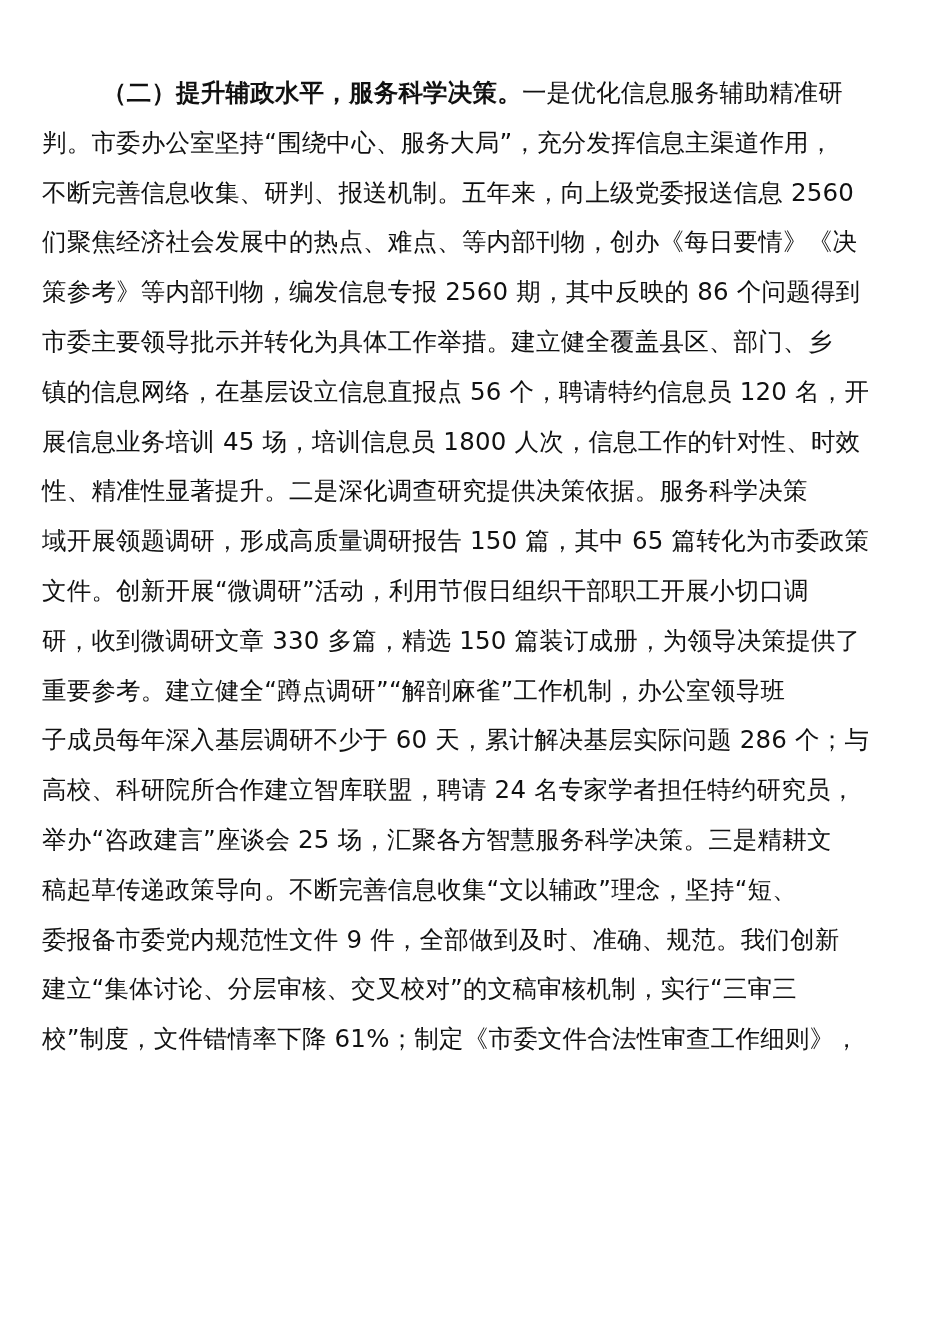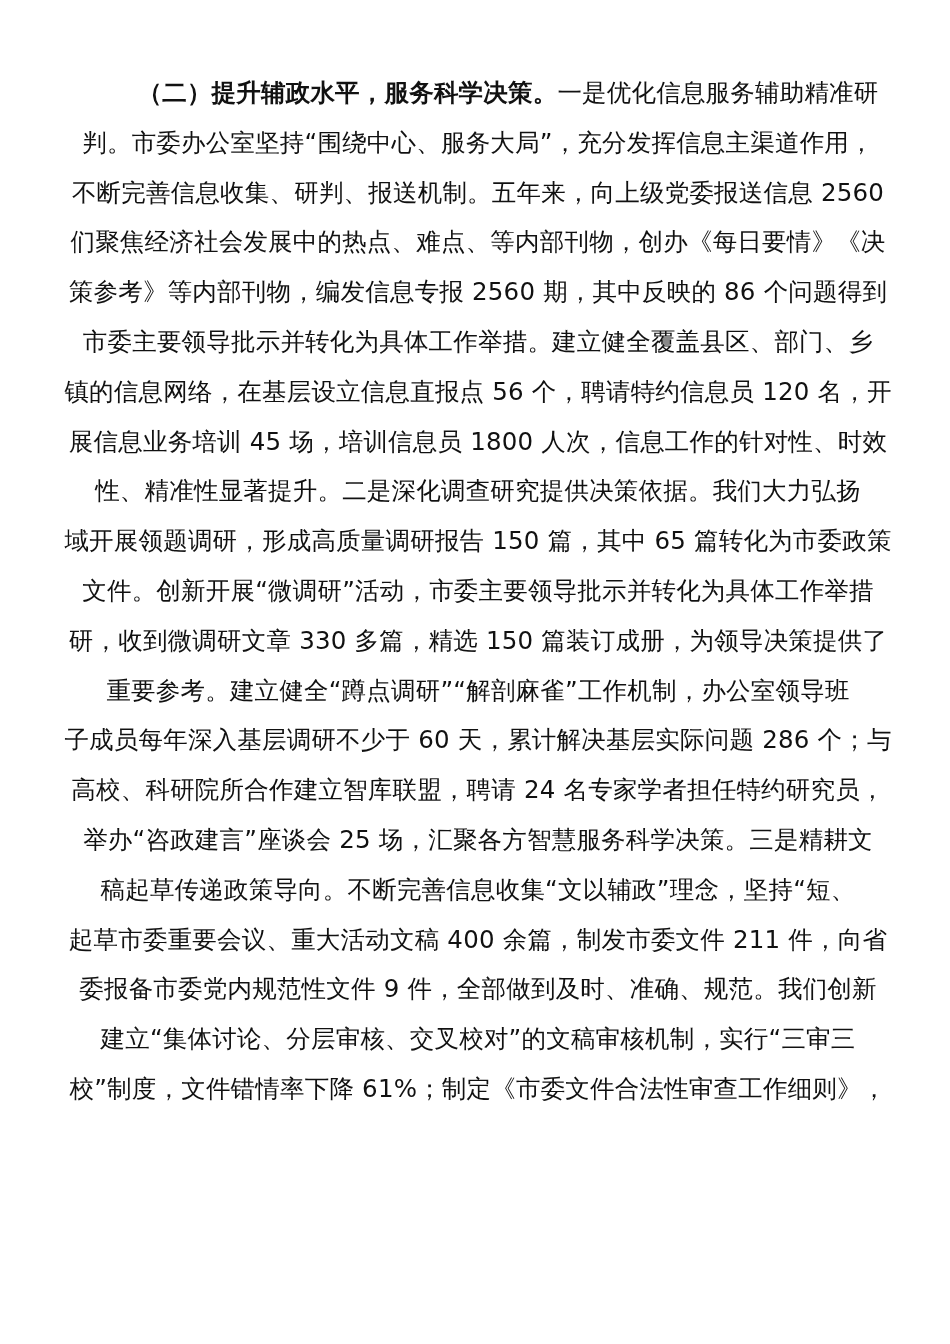--- a/index.html
+++ b/index.html
@@ -10,24 +10,23 @@
     body {
       width: 950px;
       height: 1344px;
       position: relative;
       overflow: hidden;
       font-family: "DejaVu Sans", "Liberation Sans", sans-serif;
       color: #111111;
     }
     .page {
       position: absolute;
-      left: 58px;
+      left: 42px;
       top: 68px;
       width: 840px;
-      text-align: center;
     }
     .line {
       height: 49.8px;
       line-height: 49.8px;
       font-size: 24.5px;
       white-space: nowrap;
       letter-spacing: 0.2px;
     }
     .line.indent {
       padding-left: 60px;
@@ -41,26 +40,25 @@
 
 <div class="page">
   <div class="line indent"><span class="bold">（二）提升辅政水平，服务科学决策。</span><span>一是优化信息服务辅助精准研</span></div>
   <div class="line">判。市委办公室坚持“围绕中心、服务大局”，充分发挥信息主渠道作用，</div>
   <div class="line">不断完善信息收集、研判、报送机制。五年来，向上级党委报送信息 2560</div>
   <div class="line">们聚焦经济社会发展中的热点、难点、等内部刊物，创办《每日要情》《决</div>
   <div class="line">策参考》等内部刊物，编发信息专报 2560 期，其中反映的 86 个问题得到</div>
   <div class="line">市委主要领导批示并转化为具体工作举措。建立健全覆盖县区、部门、乡</div>
   <div class="line">镇的信息网络，在基层设立信息直报点 56 个，聘请特约信息员 120 名，开</div>
   <div class="line">展信息业务培训 45 场，培训信息员 1800 人次，信息工作的针对性、时效</div>
-  <div class="line">性、精准性显著提升。二是深化调查研究提供决策依据。我们大力弘扬</div>
+  <div class="line">性、精准性显著提升。二是深化调查研究提供决策依据。服务科学决策</div>
   <div class="line">域开展领题调研，形成高质量调研报告 150 篇，其中 65 篇转化为市委政策</div>
-  <div class="line">文件。创新开展“微调研”活动，市委主要领导批示并转化为具体工作举措</div>
+  <div class="line">文件。创新开展“微调研”活动，利用节假日组织干部职工开展小切口调</div>
   <div class="line">研，收到微调研文章 330 多篇，精选 150 篇装订成册，为领导决策提供了</div>
   <div class="line">重要参考。建立健全“蹲点调研”“解剖麻雀”工作机制，办公室领导班</div>
   <div class="line">子成员每年深入基层调研不少于 60 天，累计解决基层实际问题 286 个；与</div>
   <div class="line">高校、科研院所合作建立智库联盟，聘请 24 名专家学者担任特约研究员，</div>
   <div class="line">举办“咨政建言”座谈会 25 场，汇聚各方智慧服务科学决策。三是精耕文</div>
   <div class="line">稿起草传递政策导向。不断完善信息收集“文以辅政”理念，坚持“短、</div>
-  <div class="line">起草市委重要会议、重大活动文稿 400 余篇，制发市委文件 211 件，向省</div>
   <div class="line">委报备市委党内规范性文件 9 件，全部做到及时、准确、规范。我们创新</div>
   <div class="line">建立“集体讨论、分层审核、交叉校对”的文稿审核机制，实行“三审三</div>
   <div class="line">校”制度，文件错情率下降 61%；制定《市委文件合法性审查工作细则》，</div>
 </div>
 
 </body></html>

